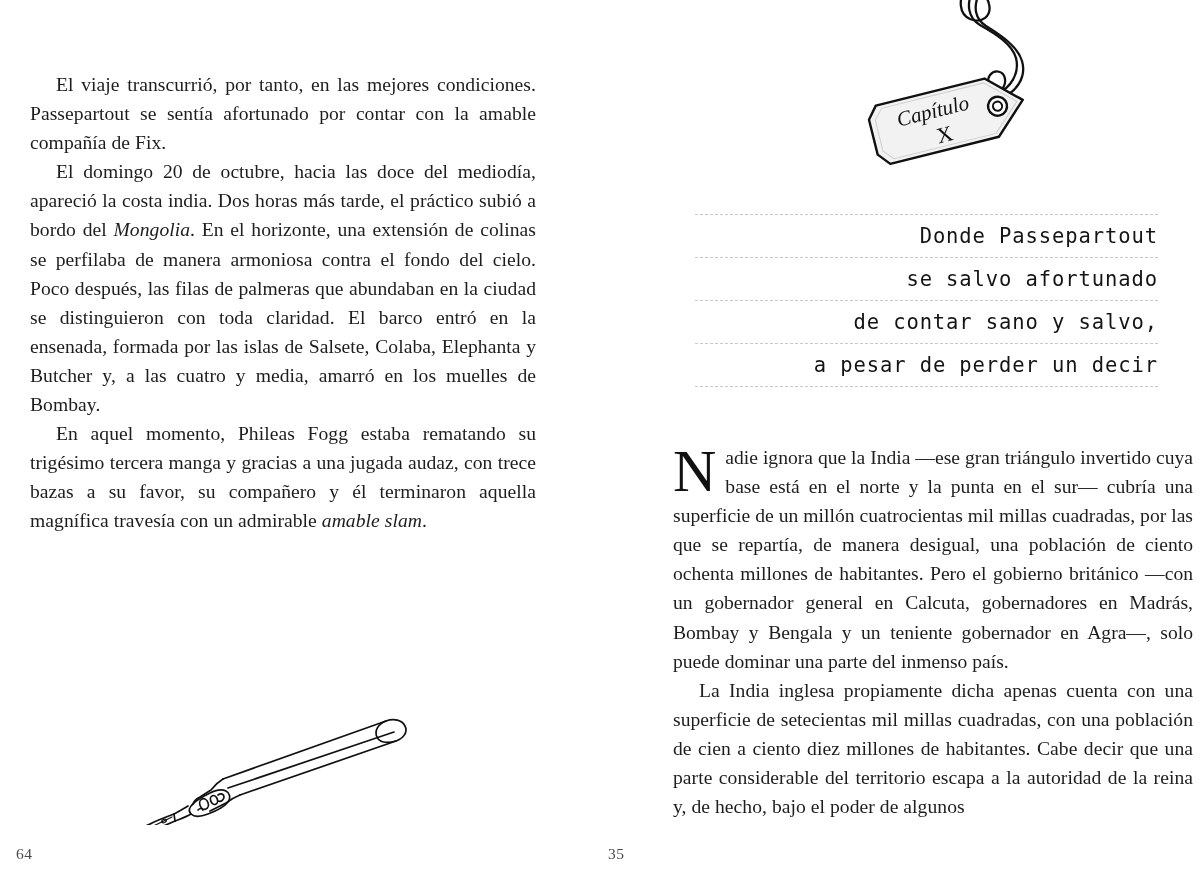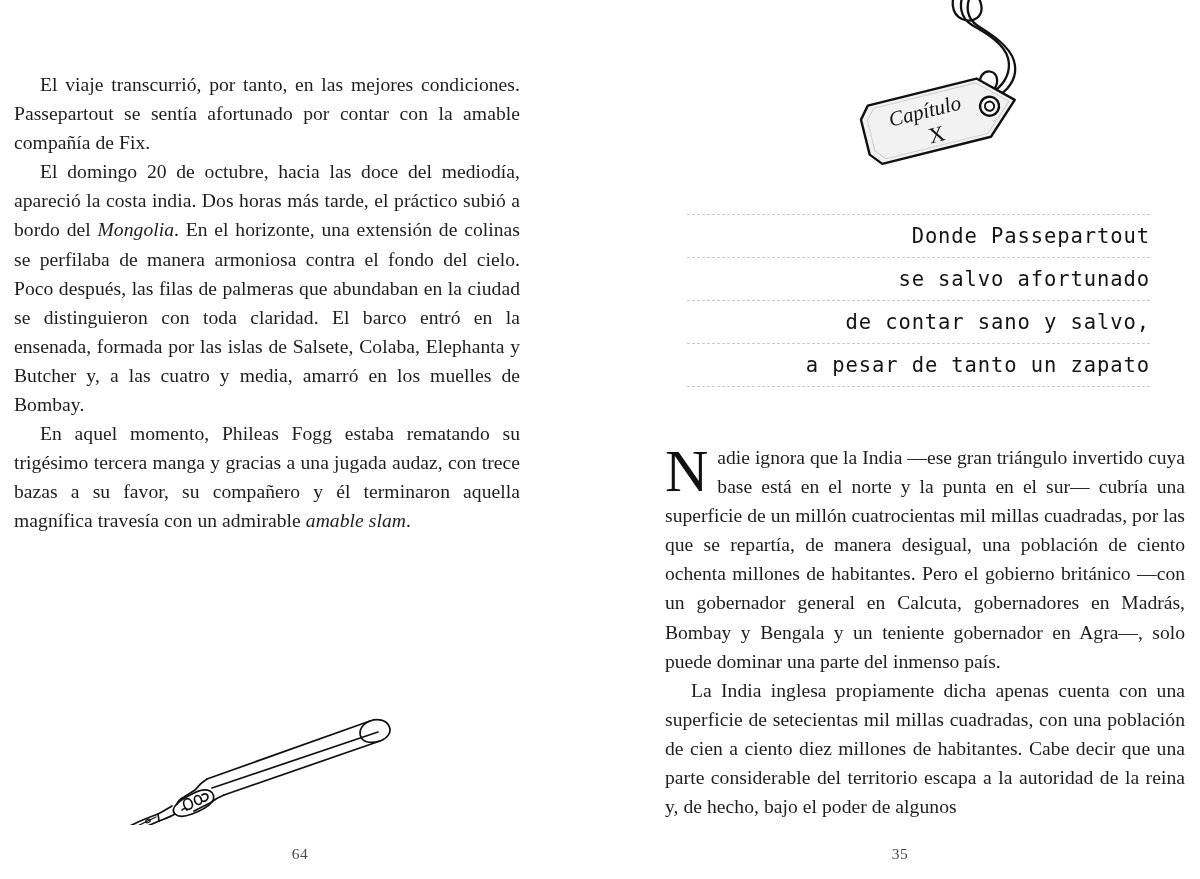--- a/index.html
+++ b/index.html
@@ -14,20 +14,21 @@
     position: relative;
     overflow: hidden;
     font-family: "Liberation Serif", "DejaVu Serif", serif;
     color: #1a1a1a;
   }
 
   .spread {
     position: absolute;
     inset: 0;
     display: flex;
+    padding-left: 16px;
   }
 
   .page {
     position: relative;
     width: 600px;
     height: 879px;
     box-sizing: border-box;
   }
 
   
@@ -59,21 +60,21 @@
     top: 700px;
     width: 310px;
     height: 125px;
   }
   .pen-figure svg { display: block; width: 100%; height: 100%; }
 
   .folio {
     position: absolute;
     bottom: 16px;
     width: 100%;
-    text-align: center;
+    text-align: left;
     font-size: 15.5px;
     color: #4a4a4a;
     letter-spacing: 0.6px;
   }
 
   
   .recto .tag-figure {
     position: absolute;
     left: 238px;
     top: -8px;
@@ -227,21 +228,21 @@
     </div>
 
     <div class="chapter-title">
       <div class="rule"></div>
       <div class="title-line">Donde Passepartout</div>
       <div class="rule"></div>
       <div class="title-line">se salvo afortunado</div>
       <div class="rule"></div>
       <div class="title-line">de contar sano y salvo,</div>
       <div class="rule"></div>
-      <div class="title-line">a pesar de tanto un zapato</div>
+      <div class="title-line">a pesar de perder un decir</div>
       <div class="rule"></div>
     </div>
 
     <div class="text-col">
       <p class="dropcap-para"><span class="dropcap">N</span><span>adie ignora que la India —ese gran triángulo invertido cuya base está en el norte y la punta en el sur— cubría una superficie de un millón cuatrocientas mil millas cuadradas, por las que se repartía, de manera desigual, una población de ciento ochenta millones de habitantes. Pero el gobierno británico —con un gobernador general en Calcuta, gobernadores en Madrás, Bombay y Bengala y un teniente gobernador en Agra—, solo puede dominar una parte del inmenso país.</span></p>
 
       <p class="body">La India inglesa propiamente dicha apenas cuenta con una superficie de setecientas mil millas cuadradas, con una población de cien a ciento diez millones de habitantes. Cabe decir que una parte considerable del territorio escapa a la autoridad de la reina y, de hecho, bajo el poder de algunos</p>
     </div>
 
     <div class="folio">35</div>

